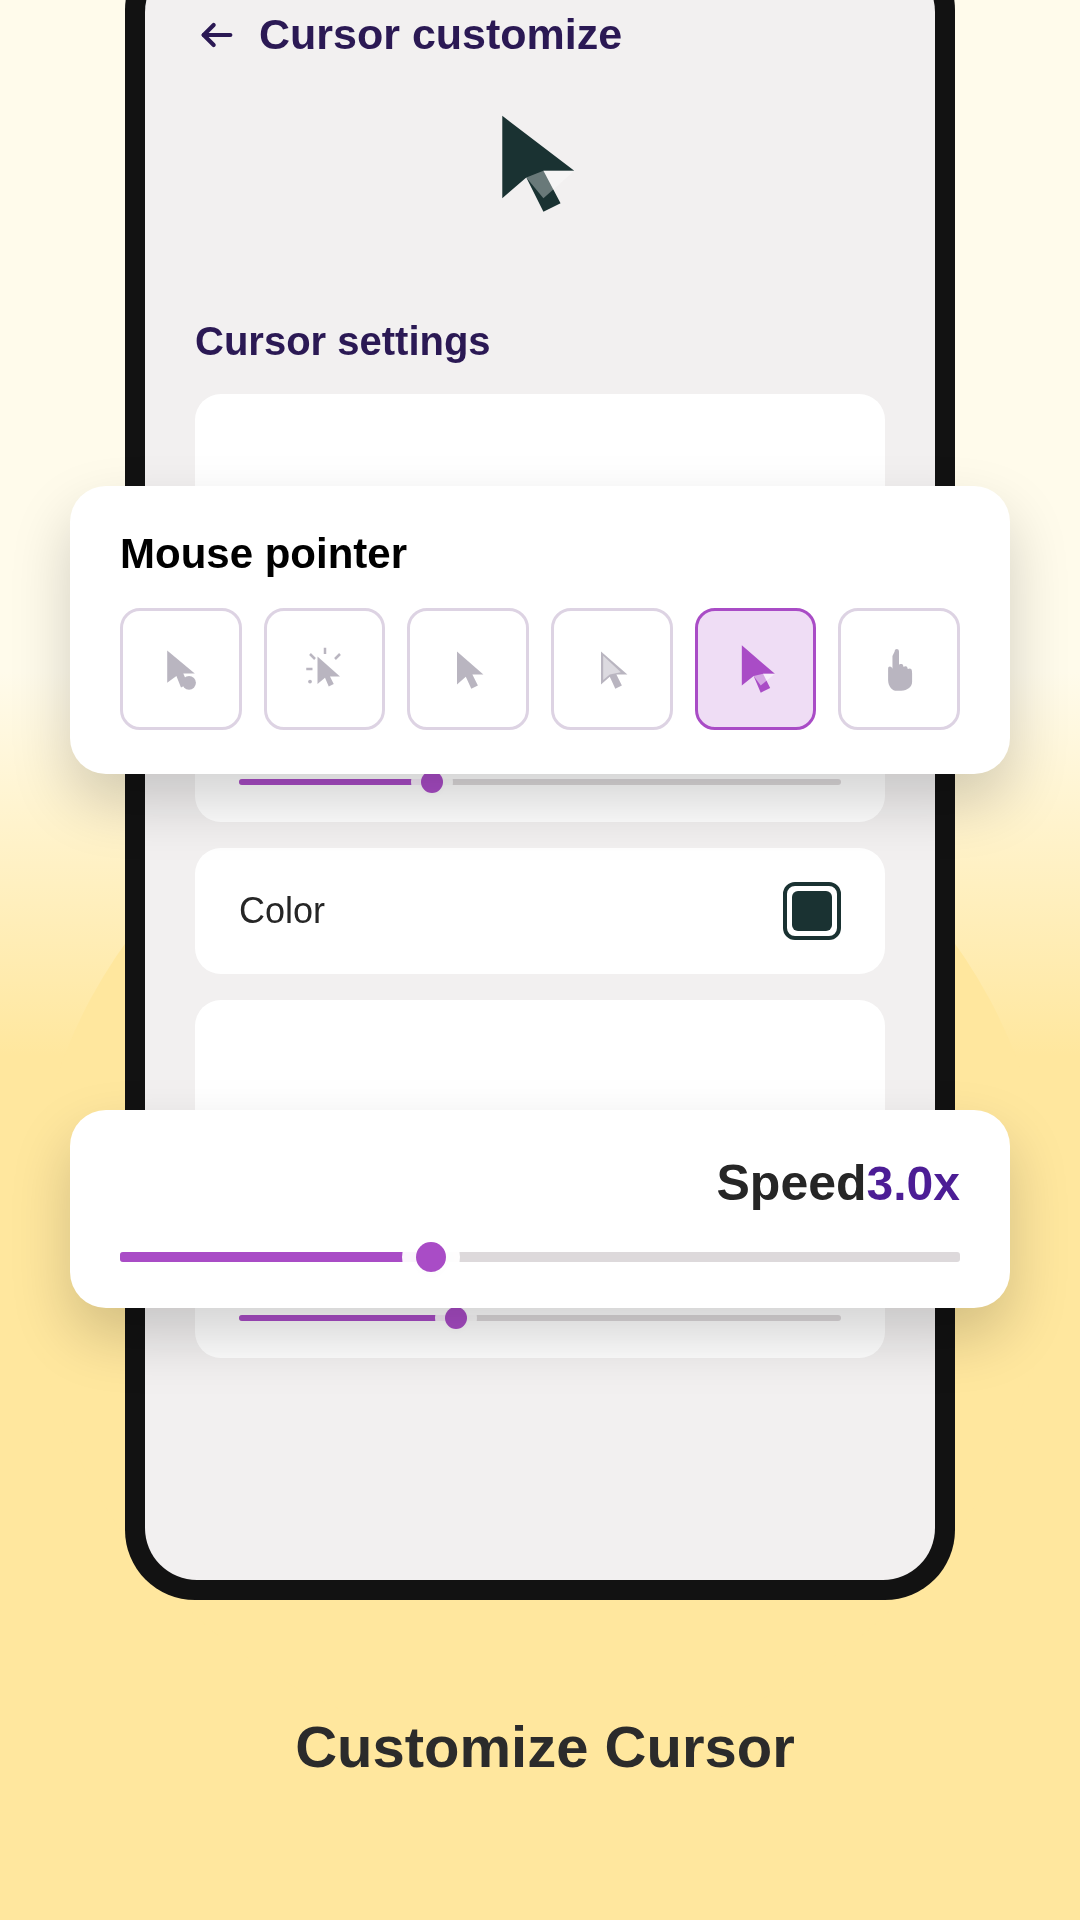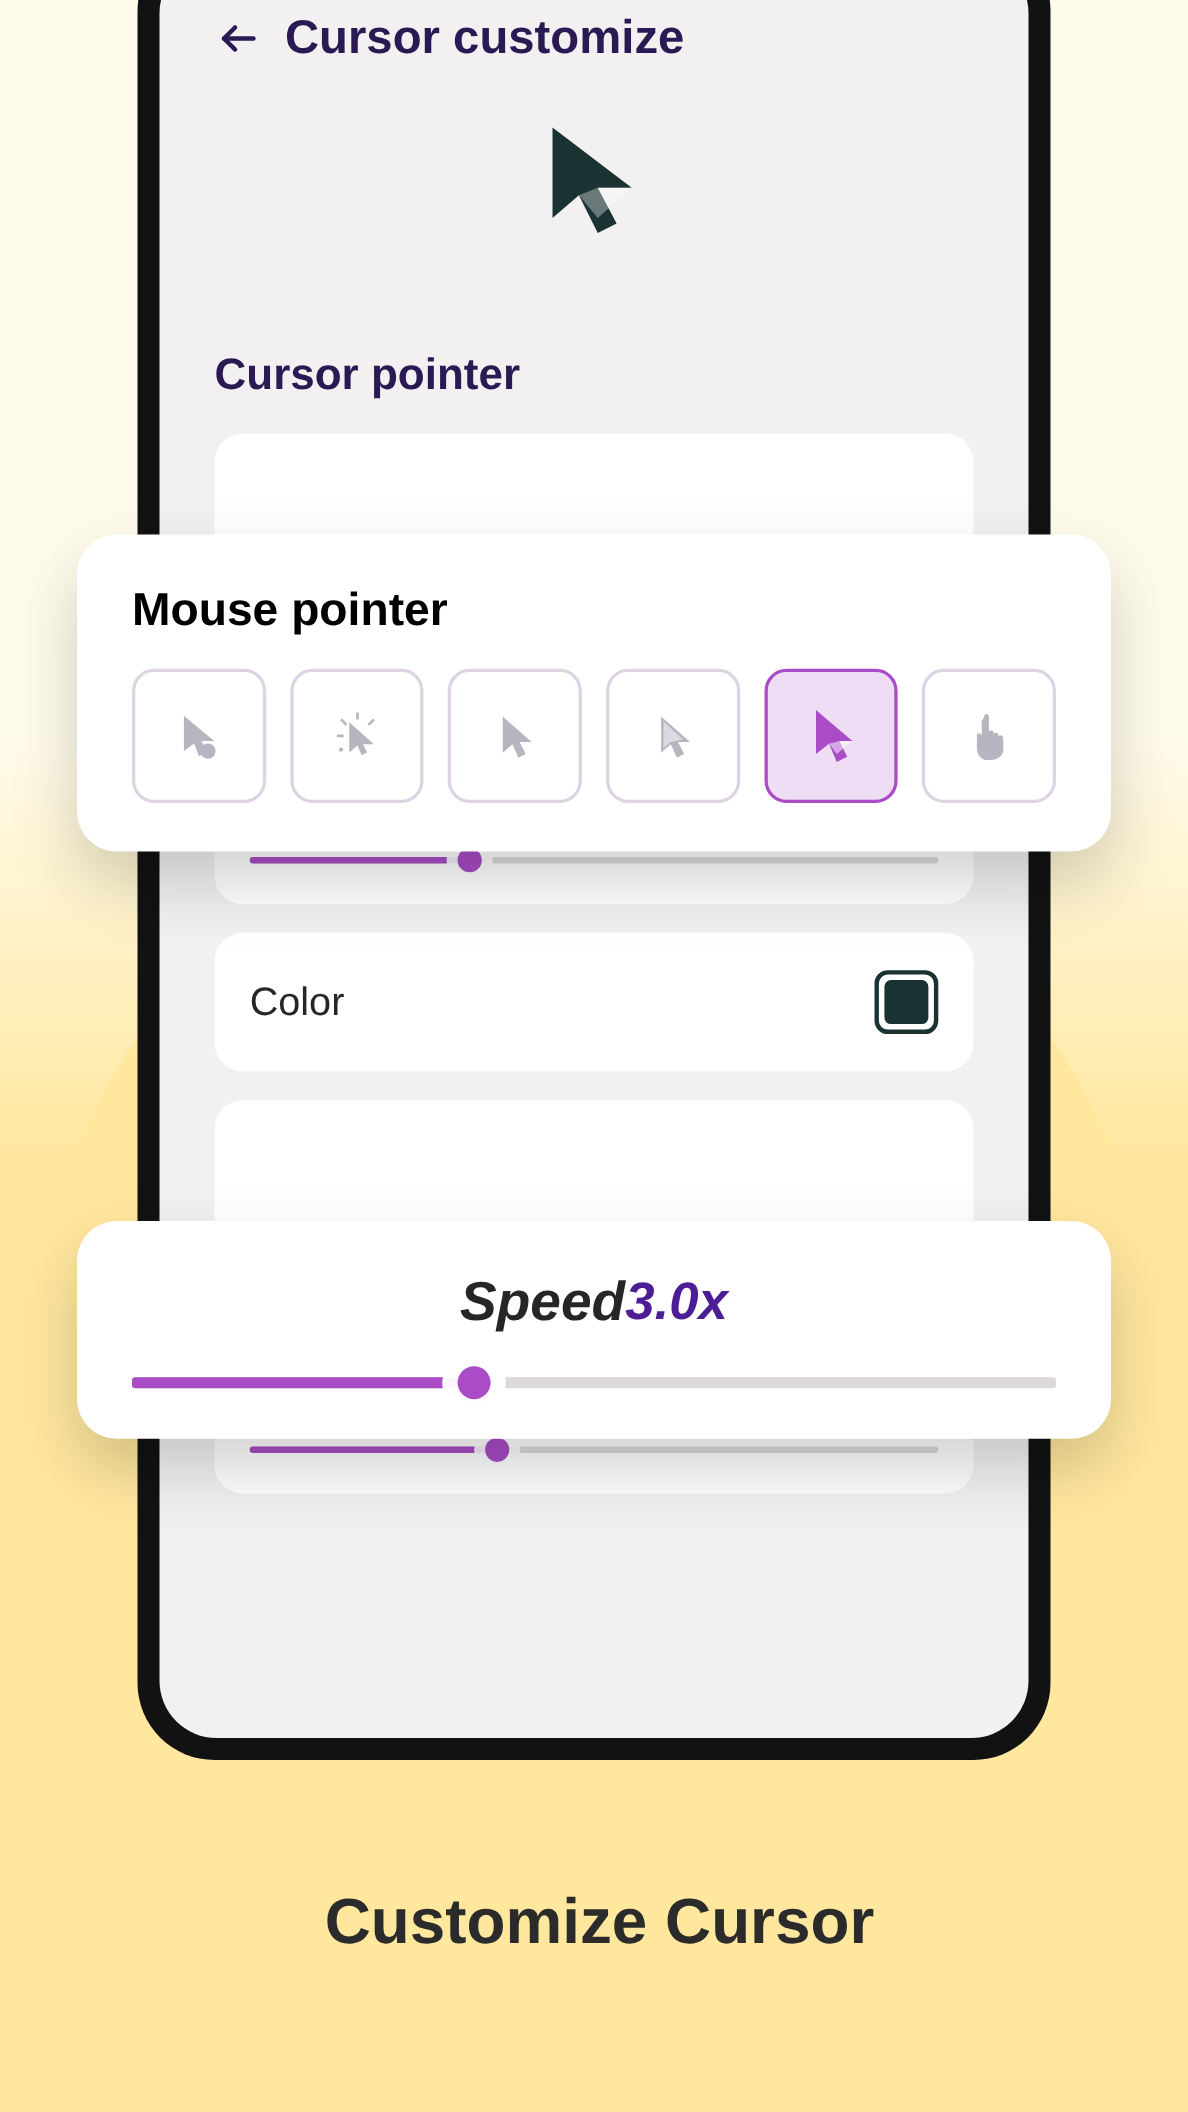--- a/index.html
+++ b/index.html
@@ -29,21 +29,21 @@
       color:#2B1954; cursor:pointer; margin-right:20px;
     }
     .title { font-size:43px; font-weight:800; color:#2B1954; }
     .preview {
       height:260px; display:flex; align-items:start; justify-content:center;
       padding-top:50px;
     }
     .section-title { font-size:40px; font-weight:800; color:#2B1954; padding:0 50px 30px 50px; }
     .card {
       background:#FFFFFF; border-radius:26px; margin:0 50px 26px 50px;
-      padding:34px 32px; display:flex; flex-direction:column;
+      padding:34px 44px; display:flex; flex-direction:column;
     }
     .card-row { display:flex; justify-content:space-between; align-items:center; }
     .card-label { font-size:36px; color:#262626; font-weight:500; }
     .card-value { font-size:36px; color:#262626; font-weight:500; }
     .slider { position:relative; height:12px; margin-top:40px; }
     .track { position:absolute; top:3px; left:0; right:0; height:6px; background:#DDD9DB; border-radius:3px; }
     .fill { position:absolute; top:3px; left:0; height:6px; background:#A94CC6; border-radius:3px; }
     .thumb {
       position:absolute; width:22px; height:22px; background:#A94CC6; border-radius:50%;
       top:-5px; transform:translateX(-50%);
@@ -65,21 +65,21 @@
     .float-title { font-size:42px; font-weight:700; color:#000000; margin-bottom:30px; }
     .pointer-row { display:flex; gap:22px; }
     .pointer-opt {
       flex:1; aspect-ratio:1; border:3px solid #DDD3E3; border-radius:20px;
       display:flex; align-items:center; justify-content:center; cursor:pointer;
       background:#FFF;
     }
     .pointer-opt.sel { border-color:#A94CC6; background:#EFDDF5; }
     .pointer-opt svg { opacity:0.35; }
     .pointer-opt.sel svg { opacity:1; }
-    .speed-header { display:flex; justify-content:center; align-items:center; margin-bottom:38px;font-style:italic;}
+    .speed-header { display:flex; justify-content:flex-end; align-items:center; margin-bottom:38px;}
     .speed-label { font-size:50px; font-weight:600; color:#262626; }
     .speed-value { font-size:48px; font-weight:600; color:#4c1d95; }
     .float-slider { position:relative; height:14px; }
     .float-slider .track { height:10px; top:2px; }
     .float-slider .fill { height:10px; top:2px; background:#A94CC6; }
     .float-slider .thumb {
       width:30px; height:30px; top:-8px;
       box-shadow:0 0 0 14px rgba(255,255,255,0.95),0 4px 10px rgba(0,0,0,0.25);
     }
 
@@ -107,21 +107,21 @@
       <div class="title">Cursor customize</div>
     </div>
 
     <div class="preview">
       <svg width="110" height="120" viewBox="0 0 60 70">
         <path d="M8 4 L8 52 L22 40 L32 60 L42 55 L32 36 L50 36 Z" fill="#1A3232"></path>
         <path d="M22 40 L32 36 L50 36 L32 52 Z" fill="#FFFFFF" opacity="0.35"></path>
       </svg>
     </div>
 
-    <div class="section-title">Cursor pointer</div>
+    <div class="section-title">Cursor settings</div>
 
     <div class="card" style="height:240px;"></div>
 
     <div class="card">
       <div class="card-row" style="opacity:0.15;">
         <span class="card-label">Size</span>
         <span class="card-value"></span>
       </div>
       <div class="slider">
         <div class="track"></div>

